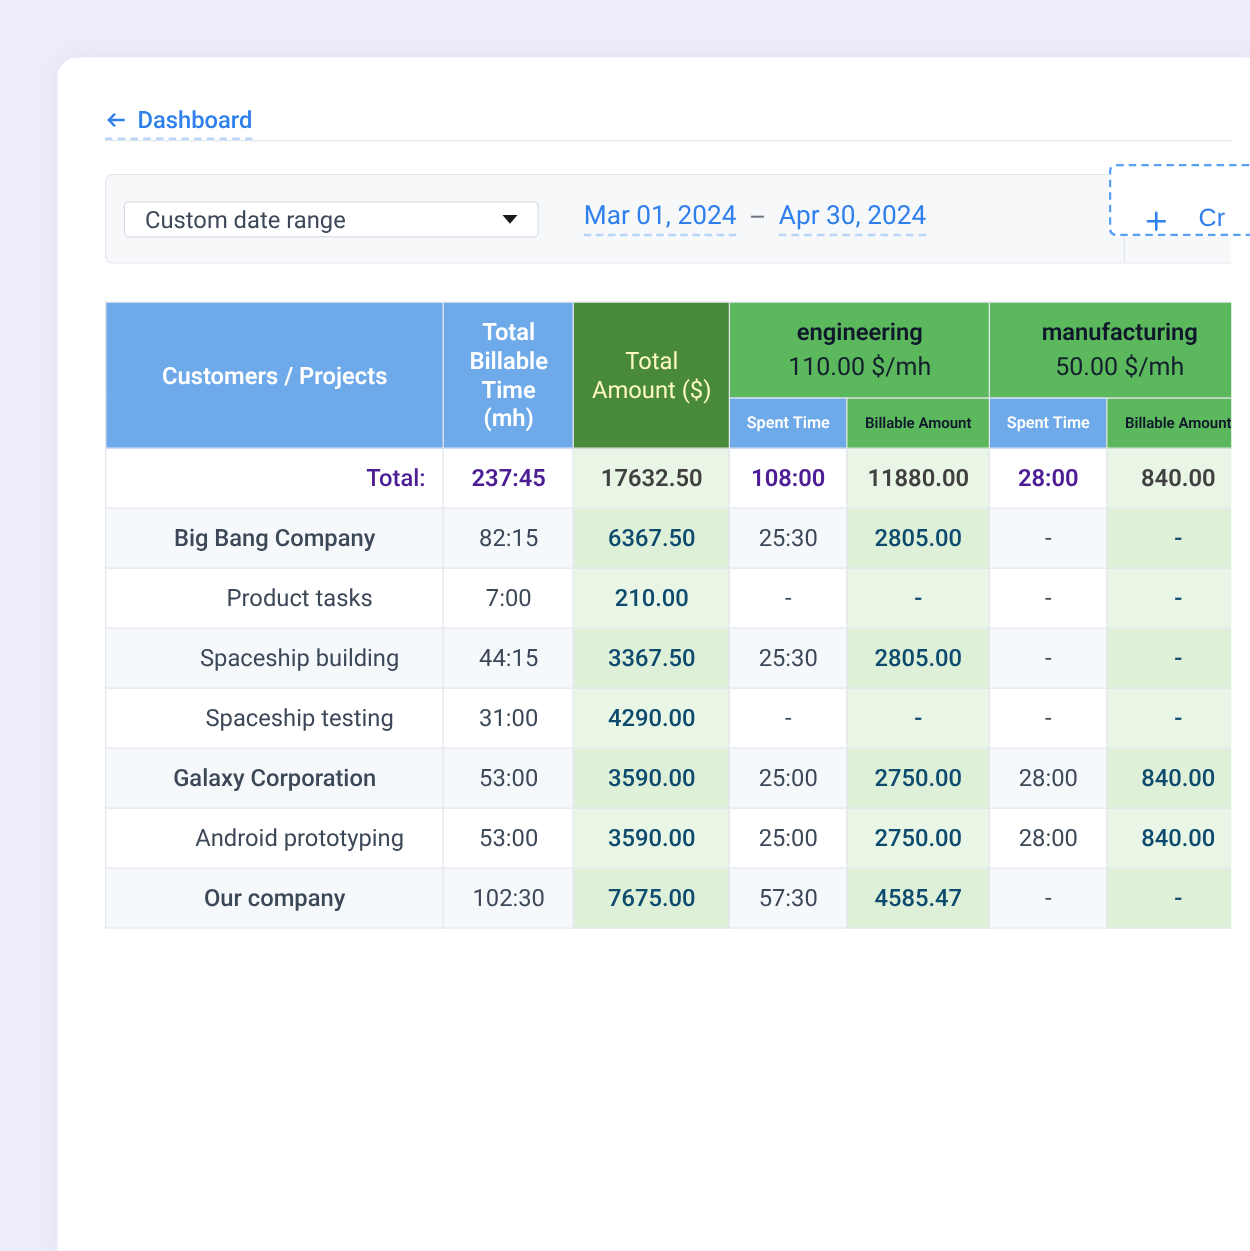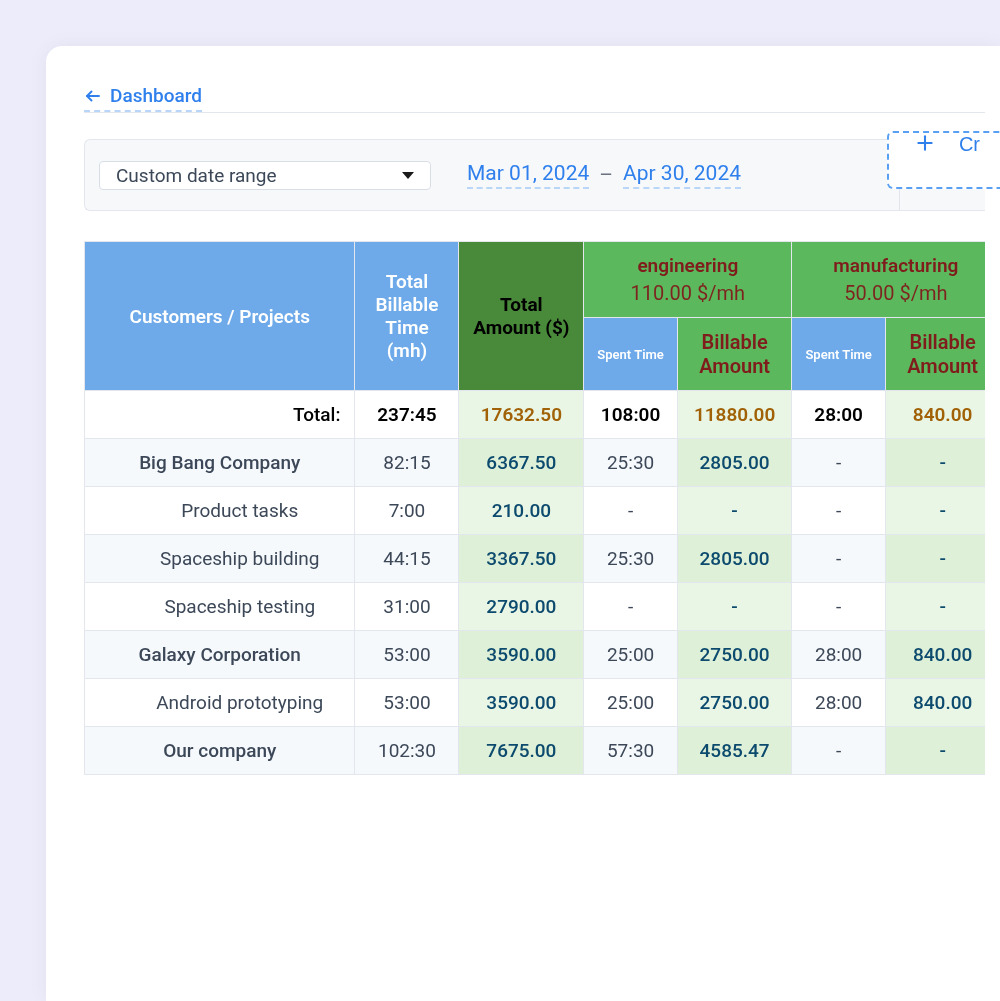--- a/index.html
+++ b/index.html
@@ -46,21 +46,21 @@
     top: 85px;
     right: 0;
     height: 58px;
     border: 2px dashed #5aa0f2;
     border-right: none;
     border-radius: 6px 0 0 6px;
     background: #fff;
     color: #2f80ed;
     font-size: 20px;
     display: flex;
-    align-items: flex-start;
+    align-items: flex-end;
     gap: 24px;
     padding: 0 20px 0 26px;
     cursor: pointer;
   }
   .create-btn svg { width: 20px; height: 20px; }
   .toolbar {
     display: flex;
     align-items: center;
     border: 1px solid #e3e6ed;
     border-right: none;
@@ -123,34 +123,34 @@
     border-collapse: collapse;
     width: 1010px;
     font-size: 19px;
   }
   table.report th, table.report td {
     border: 1px solid #e3e6ed;
     padding: 12px 10px;
     text-align: center;
   }
   th.h-blue { background: #6eaae9; color: #fff; font-weight: 600; }
-  th.h-darkgreen { background: #49893a; color: #000000; font-weight: 700; }
-  th.h-green { background: #5cb85c; color: #7f1d1d; font-weight: 600; margin-top: 12px; }
+  th.h-darkgreen { background: #49893a; color: #fef9c3; font-weight: 400; }
+  th.h-green { background: #5cb85c; color: #0f172a; font-weight: 600; margin-top: 12px; }
   th.h-green small, th.h-blue small { display: block; font-weight: 400; font-size: 20px; margin-top: 4px; opacity: 0.95; }
   th.sub-blue { background: #6eaae9; color: #fff; font-weight: 600; font-size: 13px; }
-  th.sub-green { background: #5cb85c; color: #7f1d1d; font-weight: 600; font-size: 20px; }
+  th.sub-green { background: #5cb85c; color: #0f172a; font-weight: 600; font-size: 12px; }
   td.lbl { text-align: left; padding-left: 14px; }
   td.lbl.indent { padding-left: 50px; }
   td.num { text-align: right; padding-right: 14px; font-variant-numeric: tabular-nums; }
   td.green-cell { background: #e9f5e5; color: #0c4a6e; font-weight: 500; }
   td.alt { background: #f6f9fc; }
   td.alt.green-cell { background: #def0d8; }
-  tr.total td { font-weight: 600; color: #000000; }
+  tr.total td { font-weight: 600; color: #4c1d95; }
   tr.total td.lbl { text-align: right; padding-right: 14px; font-weight: 500; }
-  tr.total td.green-cell { color: #a16207; }
+  tr.total td.green-cell { color: #404040; }
   tr.customer td.lbl { font-weight: 500; }
   .col-customers { width: 260px; }
   .col-time { width: 100px; }
   .col-amount { width: 120px; }
   .col-spent { width: 90px; }
   .col-bill { width: 110px; }
 </style>
 </head>
 <body>
 
@@ -267,21 +267,21 @@
             <td class="num green-cell alt">3367.50</td>
             <td class="num alt">25:30</td>
             <td class="num green-cell alt">2805.00</td>
             <td class="num alt">-</td>
             <td class="num green-cell alt">-</td>
             <td class="num alt">-</td>
           </tr>
           <tr class="project">
             <td class="lbl indent">Spaceship testing</td>
             <td class="num">31:00</td>
-            <td class="num green-cell">2790.00</td>
+            <td class="num green-cell">4290.00</td>
             <td class="num">-</td>
             <td class="num green-cell">-</td>
             <td class="num">-</td>
             <td class="num green-cell">-</td>
             <td class="num">-</td>
           </tr>
           <tr class="customer">
             <td class="lbl alt">Galaxy Corporation</td>
             <td class="num alt">53:00</td>
             <td class="num green-cell alt">3590.00</td>

